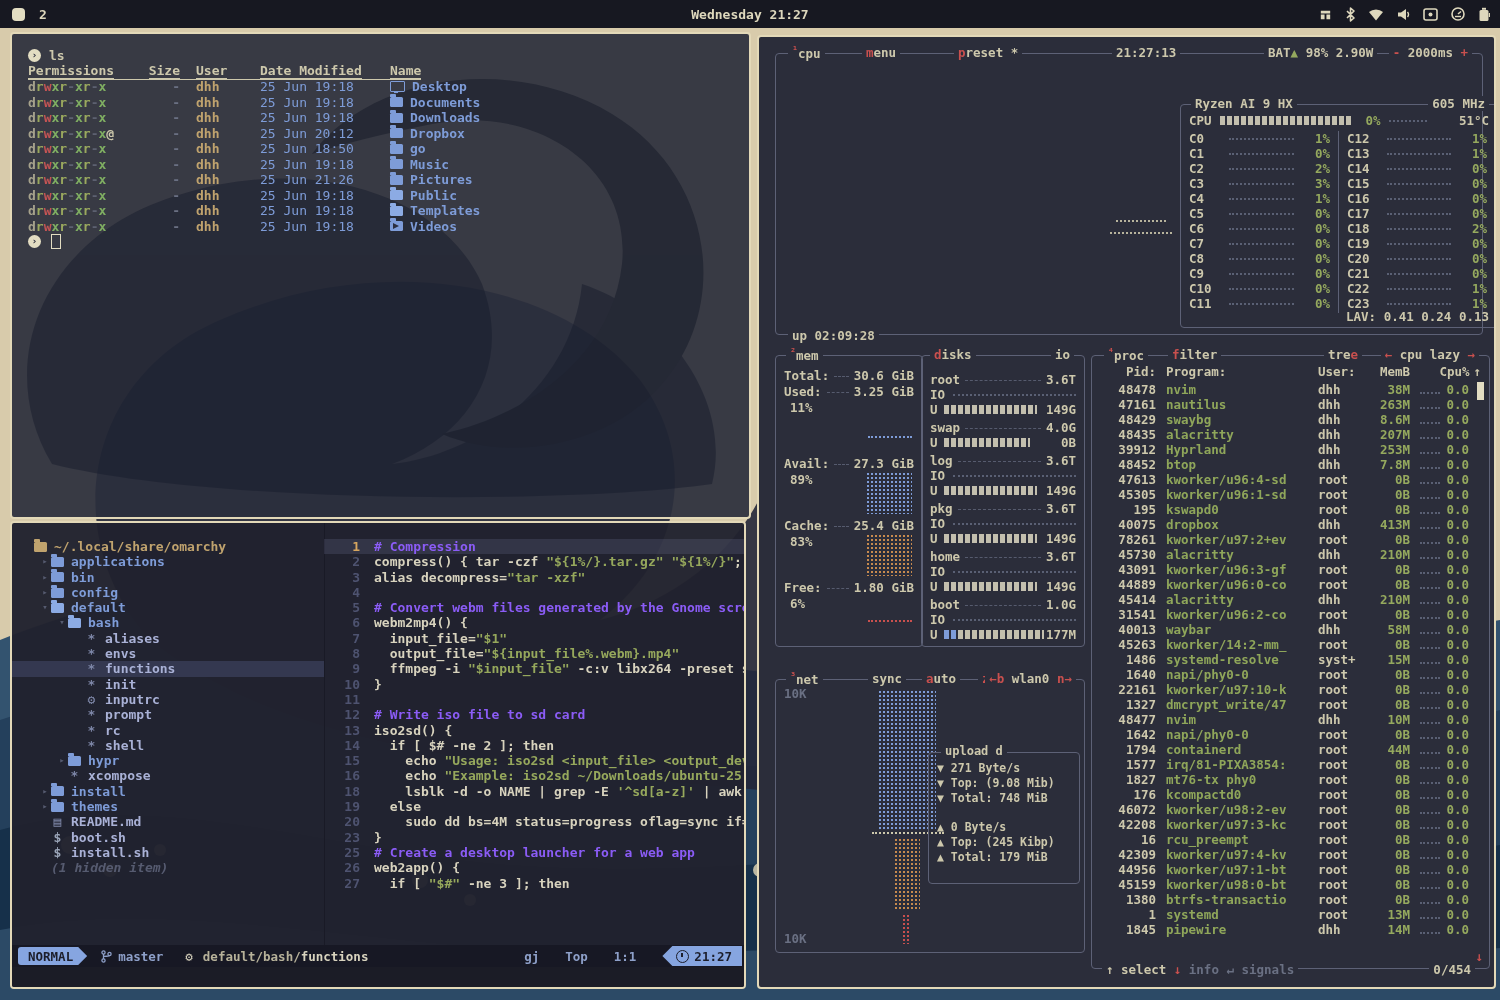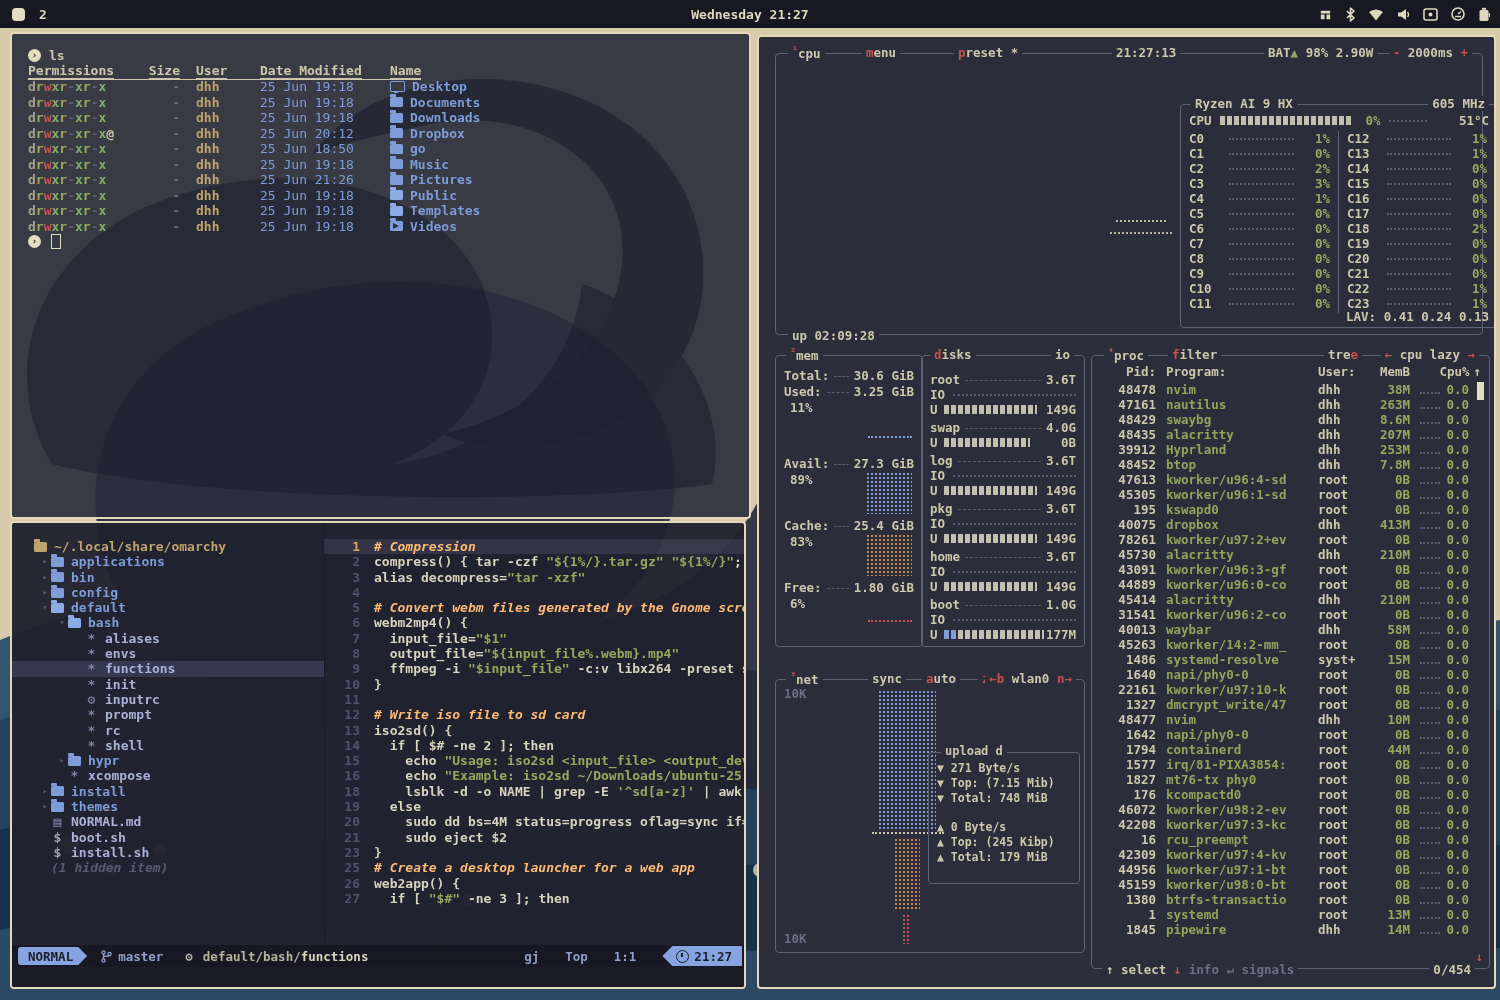--- a/index.html
+++ b/index.html
@@ -42,21 +42,21 @@
   .trow .chev{width:12px;color:#565b70;font-size:9px;text-align:center;flex:0 0 12px}
   .trow.sel{background:#343850}
   .tfile{color:#a9b1d6}
   .tstar{color:#7e87a8;width:13px;margin-right:7px;text-align:center;flex:0 0 13px}
   .tnote{color:#565b70;font-style:italic}
   #code{position:absolute;left:312px;top:0;right:0;bottom:42px;font-size:13px;line-height:15.3px;padding-top:16px;overflow:hidden}
   .crow{display:flex;height:15.3px;white-space:pre}
   .crow .ln{width:36px;text-align:right;color:#4e5370;margin-right:14px;flex:0 0 36px}
   .crow.cur{background:rgba(125,132,168,0.20)}
   .crow.cur .ln{color:#d7a65f}
-  .tk-c{color:#fdba74;font-style:italic}
+  .tk-c{color:#8b5cf6;}
   .tk-s{color:#96a85c}
   .codetext{color:#d8d3be}
   #statusline{position:absolute;left:0;right:0;bottom:20px;height:22px;background:#171824;display:flex;align-items:center;font-size:12.5px}
   #cmdline{position:absolute;left:0;right:0;bottom:0;height:20px;background:rgba(27,28,38,0.97)}
   .mode-pill{background:#86a5e0;color:#1c1e2b;height:18px;display:flex;align-items:center;padding:0 14px 0 10px;margin-left:6px;clip-path:polygon(0 0,calc(100% - 9px) 0,100% 50%,calc(100% - 9px) 100%,0 100%);border-radius:3px 0 0 3px}
   .sl-right{margin-left:auto;display:flex;align-items:center;gap:26px;color:#8ea0c9}
   .clock-pill{background:#86a5e0;color:#1c1e2b;height:20px;display:flex;align-items:center;gap:5px;padding:0 10px 0 14px;clip-path:polygon(10px 0,100% 0,100% 100%,10px 100%,0 50%);margin-right:2px}
   .cface{width:11px;height:11px;border:1.5px solid #1c1e2b;border-radius:50%;position:relative}
   .cface::before{content:"";position:absolute;left:4px;top:2px;width:1.5px;height:4px;background:#1c1e2b}
   .branch-ico{margin:0 6px 0 14px;display:flex}
@@ -351,21 +351,21 @@
         <span class="blue">install</span>
       </div>
       <div class="trow" style="padding-left:27px">
         <span class="chev">▸</span>
         <span class="fico"></span>
         <span class="blue">themes</span>
       </div>
       <div class="trow" style="padding-left:27px">
         <span class="chev"></span>
         <span class="tstar tan">▤</span>
-        <span class="tfile">NORMAL.md</span>
+        <span class="tfile">README.md</span>
       </div>
       <div class="trow" style="padding-left:27px">
         <span class="chev"></span>
         <span class="tstar" style="color:#9aa5b8">$</span>
         <span class="tfile">boot.sh</span>
       </div>
       <div class="trow" style="padding-left:27px">
         <span class="chev"></span>
         <span class="tstar" style="color:#9aa5b8">$</span>
         <span class="tfile">install.sh</span>
@@ -388,21 +388,20 @@
       <div class="crow"><span class="ln">10</span><span class="codetext">}</span></div>
       <div class="crow"><span class="ln">11</span><span class="codetext"></span></div>
       <div class="crow"><span class="ln">12</span><span class="codetext"><span class="tk-c"># Write iso file to sd card</span></span></div>
       <div class="crow"><span class="ln">13</span><span class="codetext">iso2sd() {</span></div>
       <div class="crow"><span class="ln">14</span><span class="codetext">  if [ $# -ne 2 ]; then</span></div>
       <div class="crow"><span class="ln">15</span><span class="codetext">    echo <span class="tk-s">"Usage: iso2sd &lt;input_file&gt; &lt;output_dev</span></span></div>
       <div class="crow"><span class="ln">16</span><span class="codetext">    echo <span class="tk-s">"Example: iso2sd ~/Downloads/ubuntu-25.</span></span></div>
       <div class="crow"><span class="ln">18</span><span class="codetext">    lsblk -d -o NAME | grep -E <span class="tk-s">'^sd[a-z]'</span> | awk</span></div>
       <div class="crow"><span class="ln">19</span><span class="codetext">  else</span></div>
       <div class="crow"><span class="ln">20</span><span class="codetext">    sudo dd bs=4M status=progress oflag=sync if=</span></div>
-      <div class="crow"><span class="ln">21</span><span class="codetext">    sudo eject $2</span></div>
       <div class="crow"><span class="ln">23</span><span class="codetext">}</span></div>
       <div class="crow"><span class="ln">25</span><span class="codetext"><span class="tk-c"># Create a desktop launcher for a web app</span></span></div>
       <div class="crow"><span class="ln">26</span><span class="codetext">web2app() {</span></div>
       <div class="crow"><span class="ln">27</span><span class="codetext">  if [ <span class="tk-s">"$#"</span> -ne 3 ]; then</span></div>
     </div>
   <div id="statusline">
     <span class="mode-pill">NORMAL</span>
     <span class="branch-ico">
         <svg width="11" height="13" viewBox="0 0 11 13">
           <circle cx="2.5" cy="2.5" r="1.6" fill="none" stroke="#8ea0c9" stroke-width="1.3"></circle>
@@ -723,21 +722,21 @@
     <span class="abs gray" style="left:8px;top:6px">10K</span>
     <span class="abs gray" style="left:8px;bottom:6px">10K</span>
     <div class="dotmat" style="--c:#7e9cd8;left:102px;top:10px;width:58px;height:140px"></div>
     <div class="dashrow" style="--c:#cdc8ac;left:96px;top:152px;width:72px"></div>
     <div class="dotmat" style="--c:#c78a4e;left:118px;top:158px;width:26px;height:72px"></div>
     <div class="dotmat" style="--c:#c9504e;left:126px;top:234px;width:8px;height:30px"></div>
     <div class="bbox" style="left:152px;top:72px;width:150px;height:130px">
       <span class="btit" style="left:12px;font-size:12px"><span>upload</span> <span>d</span></span>
       <div id="net-info" style="position:absolute;left:8px;top:8px;right:4px;font-size:11.5px">
           <div style="height:15px" class="cream">▼ 271 Byte/s</div>
-          <div style="height:15px" class="cream">▼ Top: (7.15 Mib)</div>
+          <div style="height:15px" class="cream">▼ Top: (9.08 Mib)</div>
           <div style="height:15px" class="cream">▼ Total:  748 MiB</div>
           <div style="height:14px"></div>
           <div style="height:15px" class="cream">▲ 0 Byte/s</div>
           <div style="height:15px" class="cream">▲ Top: (245 Kibp)</div>
           <div style="height:15px" class="cream">▲ Total:  179 MiB</div>
         </div>
     </div>
   </div>
 
   <div class="bbox" id="proc-box" style="left:332px;top:318px;width:397px;height:612px">

